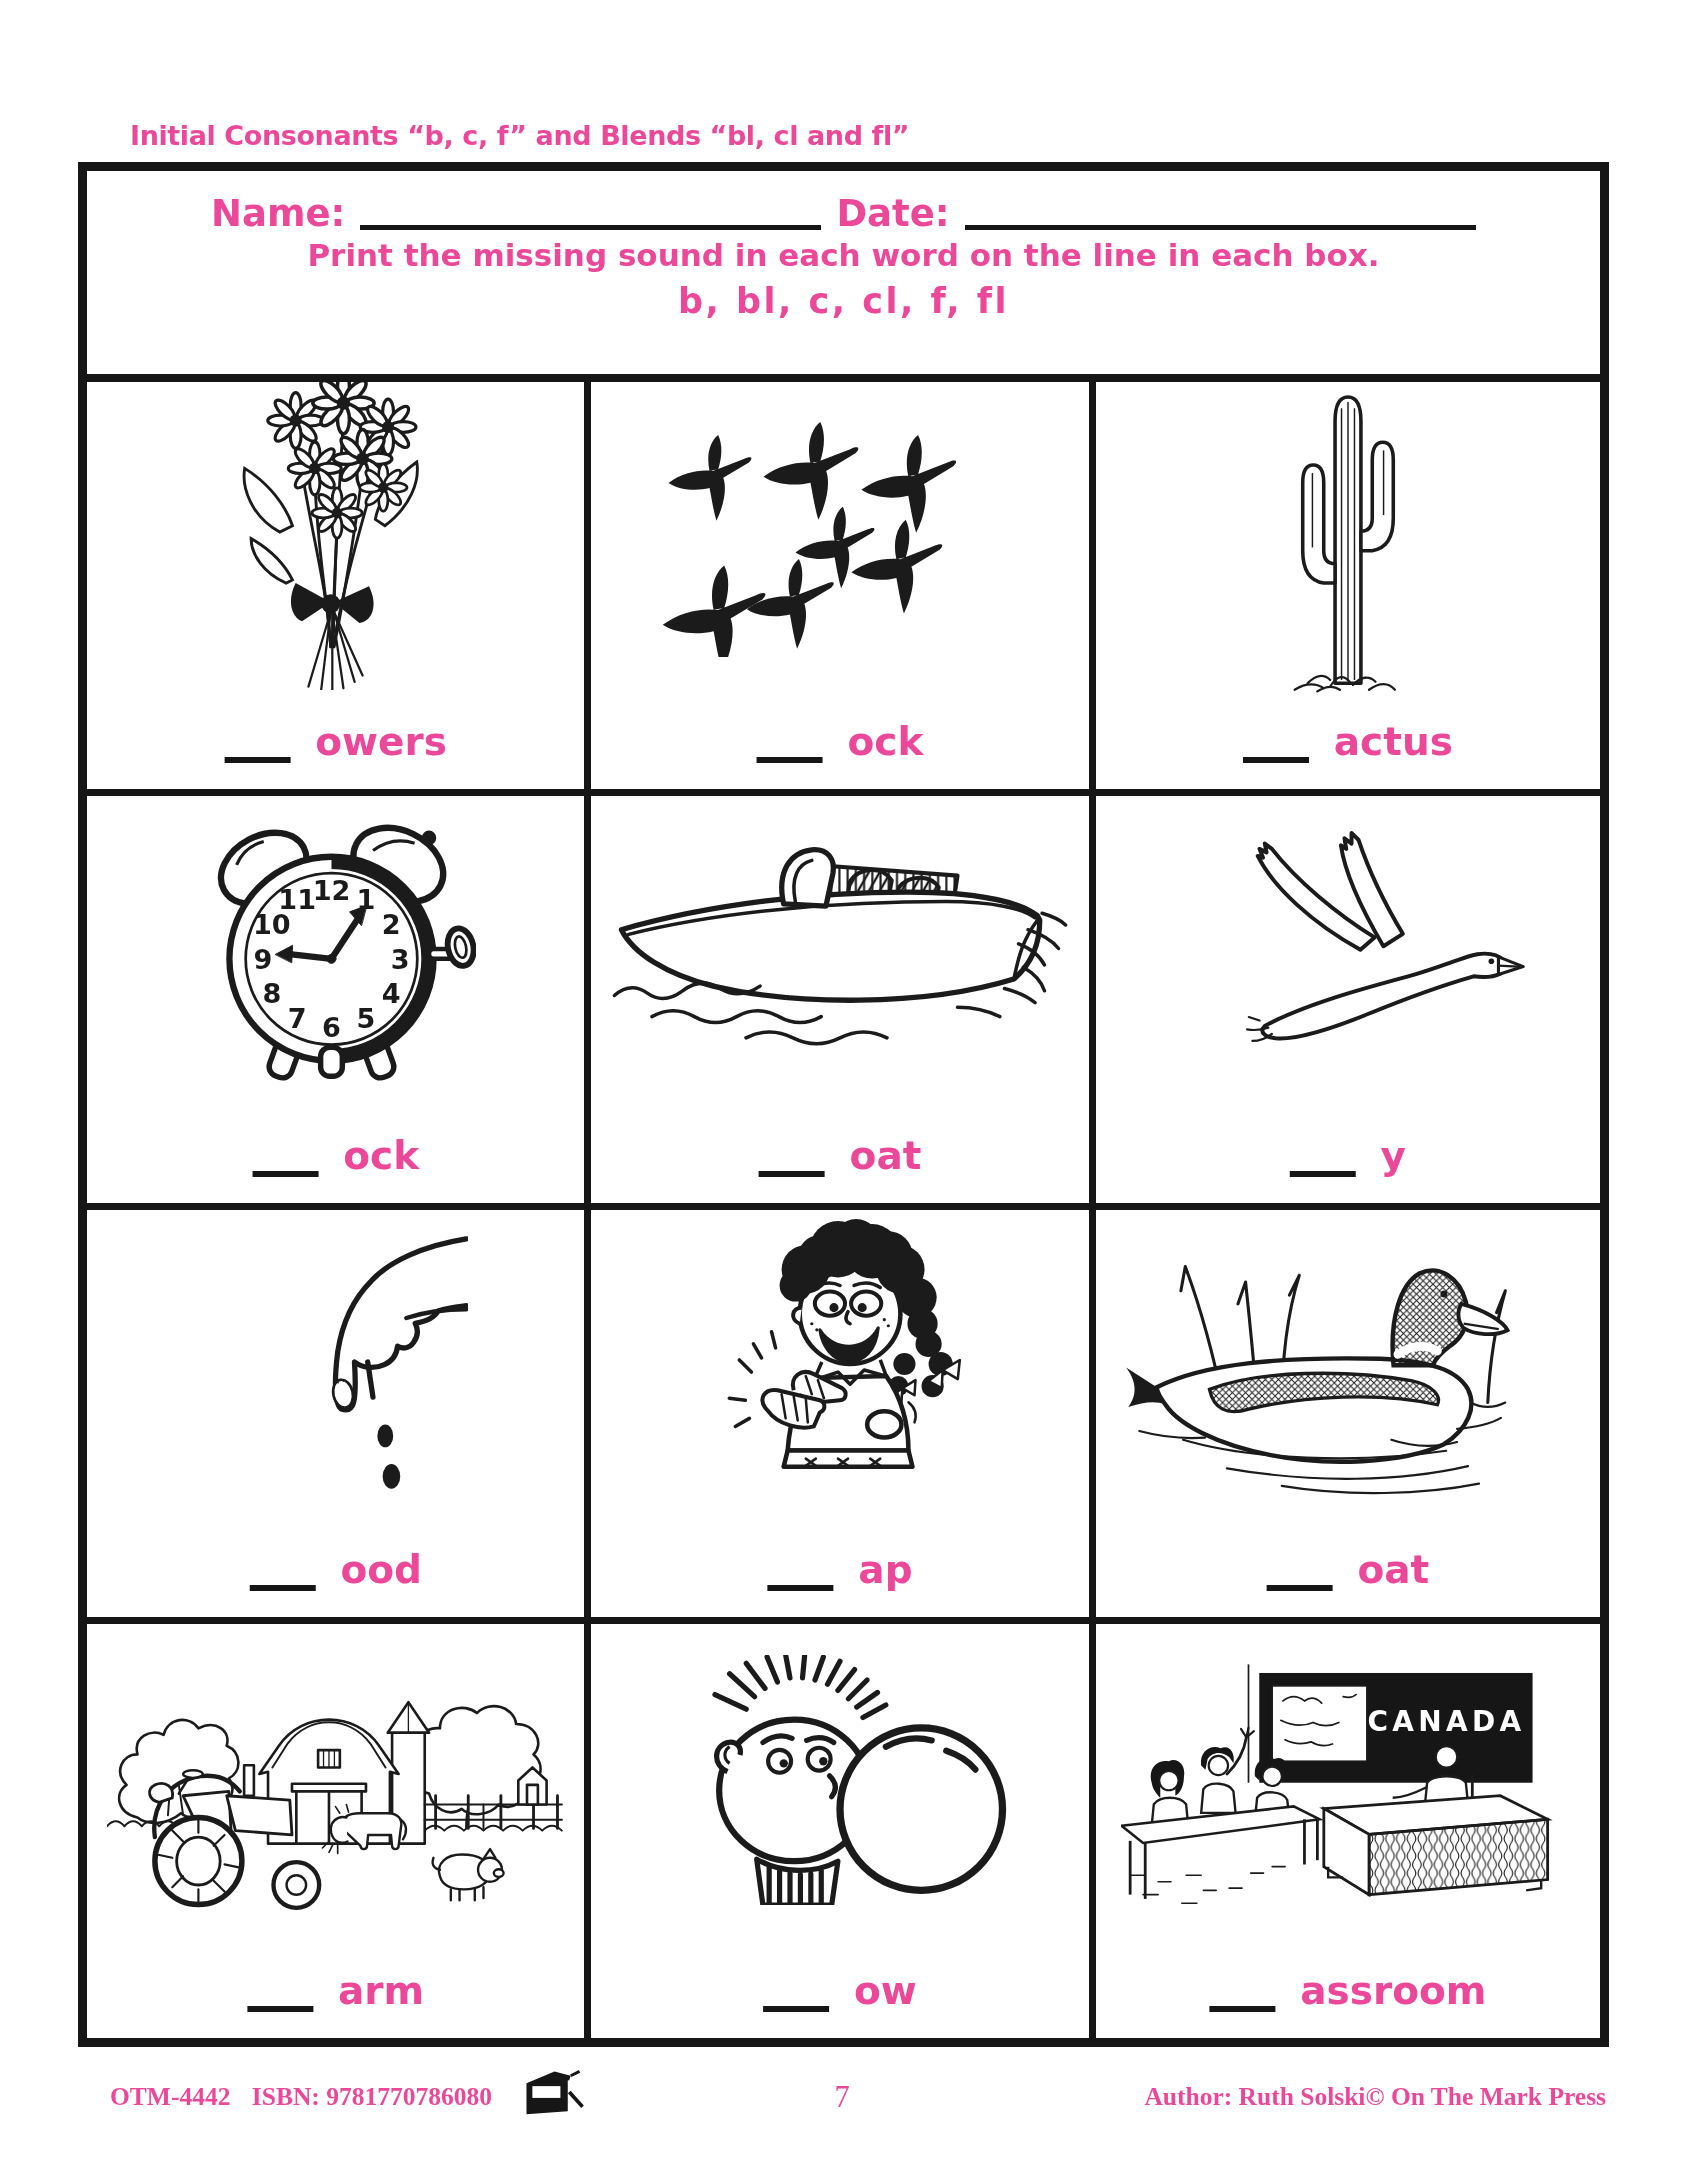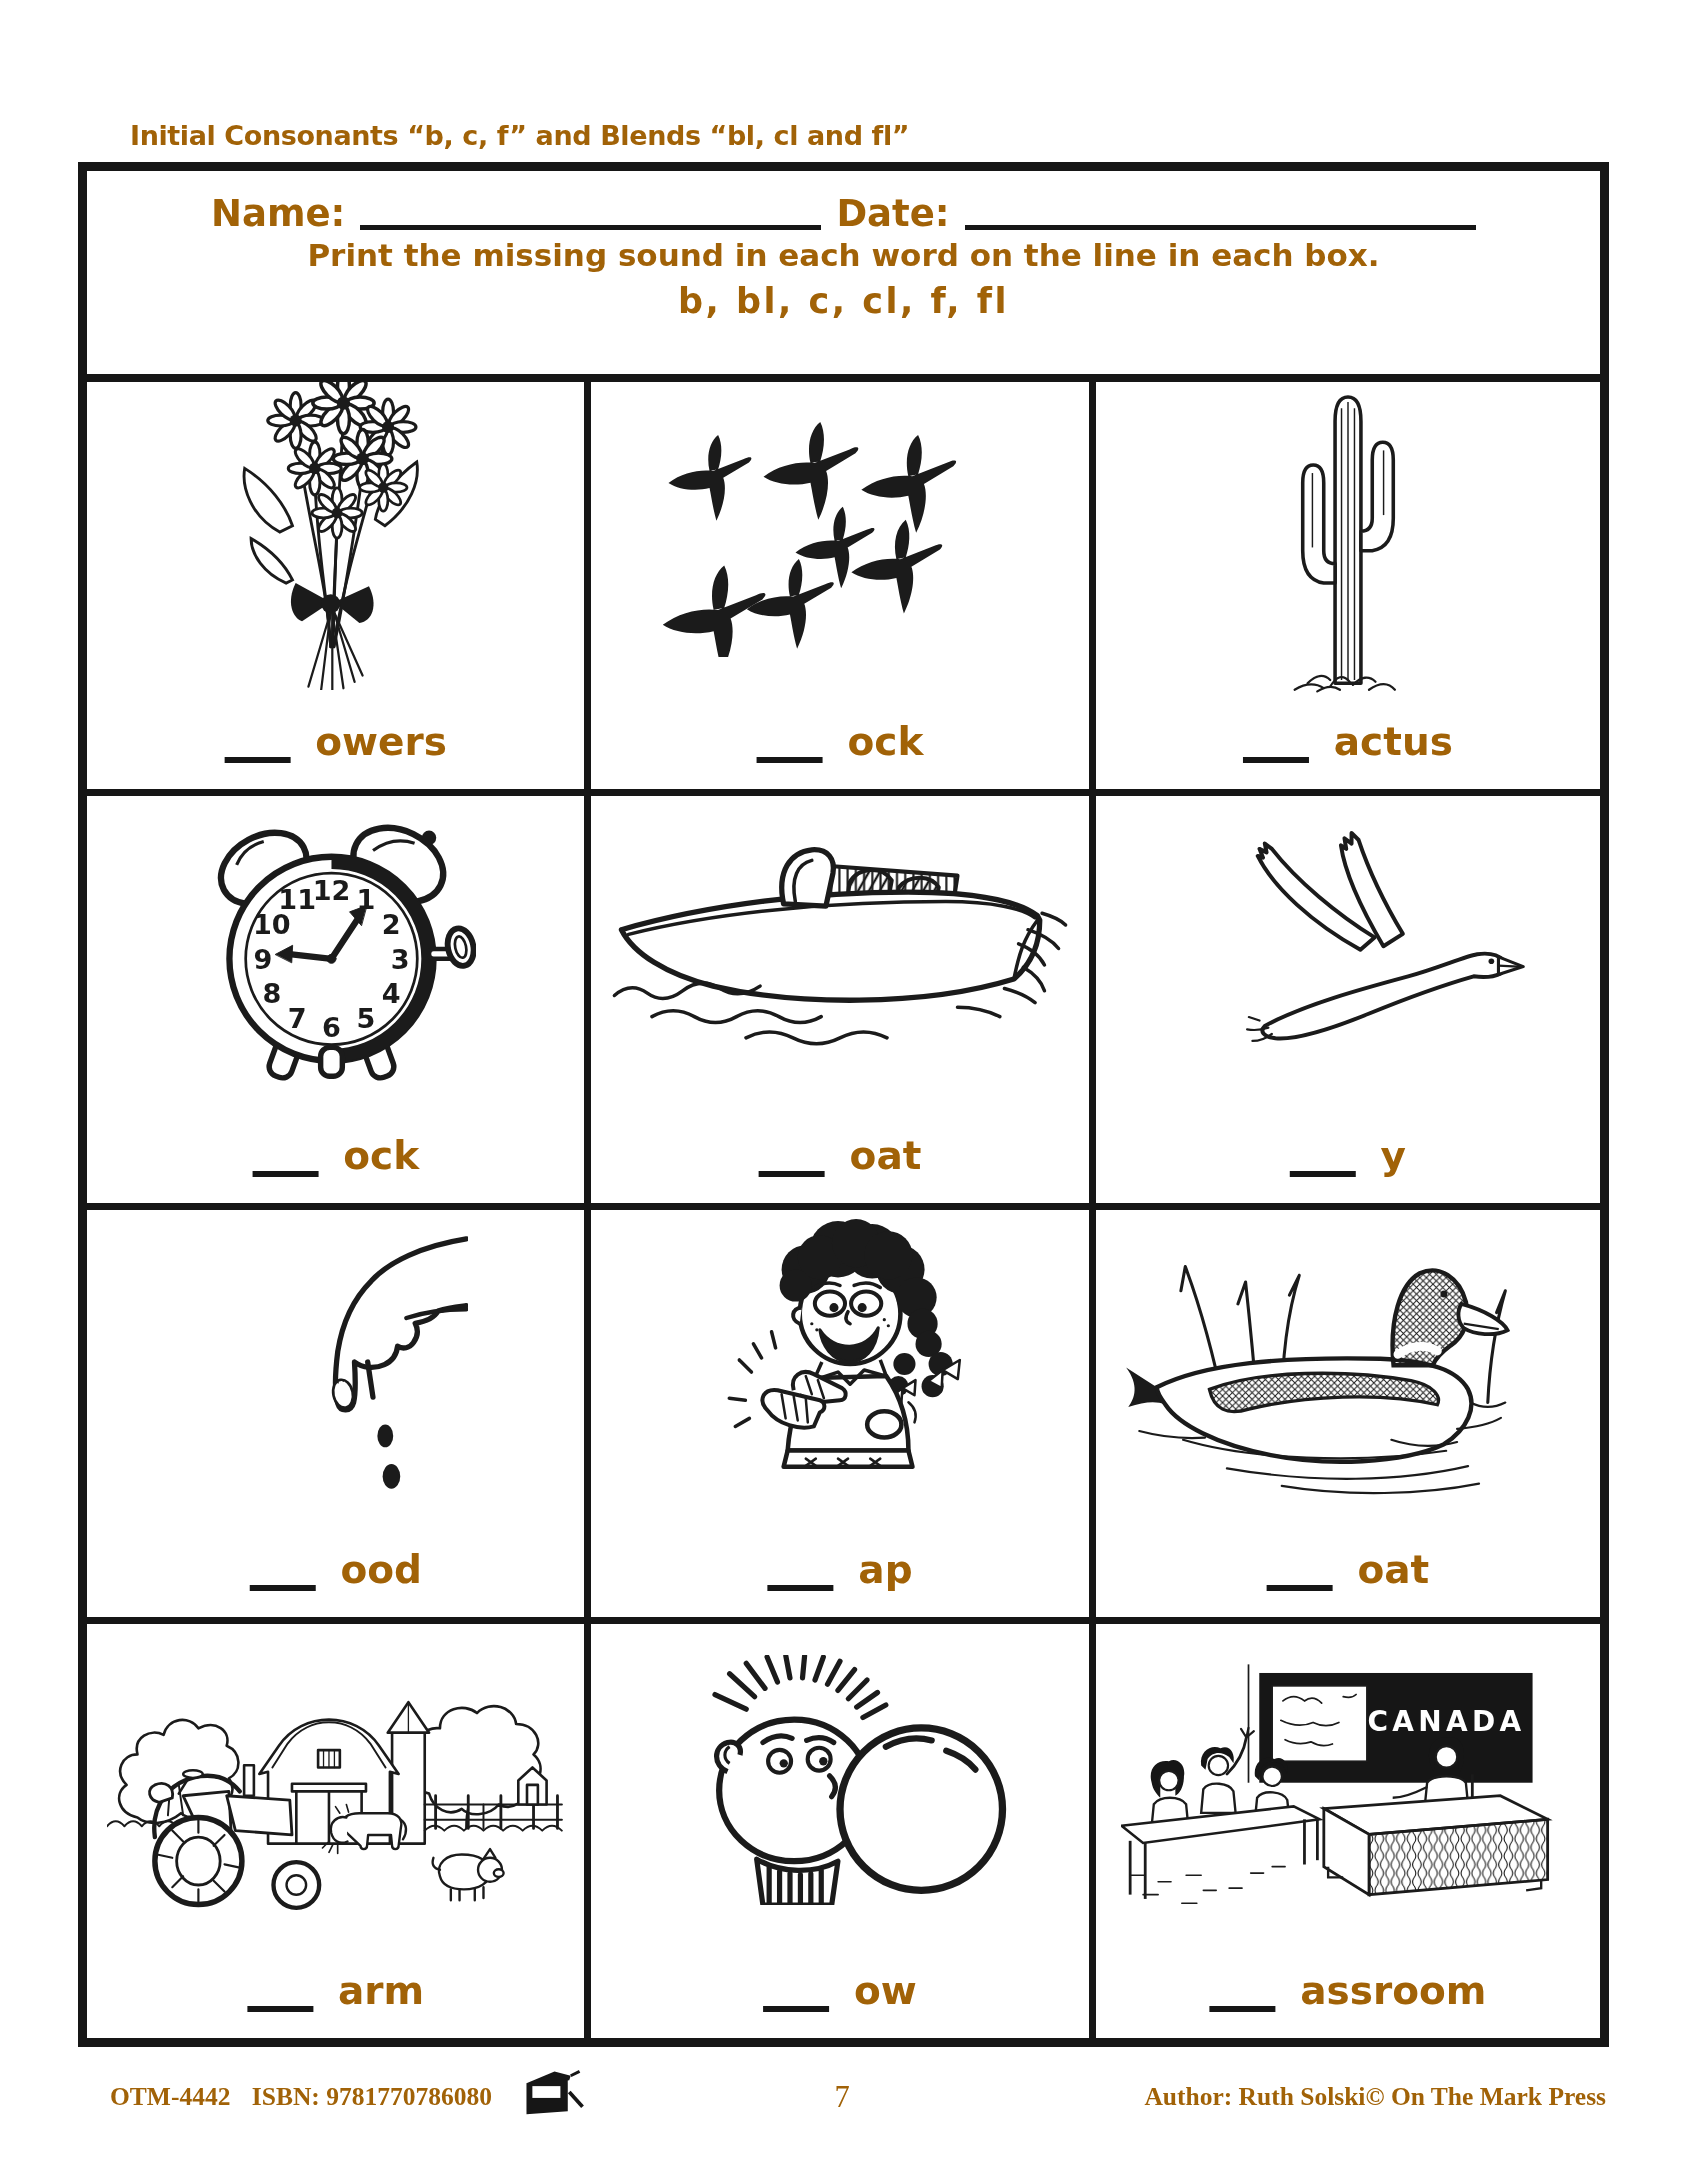--- a/index.html
+++ b/index.html
@@ -1,17 +1,17 @@
 <!DOCTYPE html>
 <html style="font-size:13px"><head>
 <meta charset="utf-8">
 <style>
   html,body{margin:0;padding:0;background:#fff;}
   #canvas{position:relative;width:1687px;height:2183px;background:#fff;overflow:hidden;
-          font-family:"DejaVu Sans",sans-serif;color:#a16207;}
+          font-family:"DejaVu Sans",sans-serif;color:#ec4899;}
   .pg-header{position:absolute;left:130px;top:120px;font-size:27px;font-weight:bold;letter-spacing:-0.4px;}
   #sheet{position:absolute;left:78px;top:162px;width:1531px;height:1885px;
          border:9px solid #161616;box-sizing:border-box;background:#fff;}
   .sheet-head{position:absolute;top:0;left:0;right:0;height:203px;}
   .namedate{display:flex;align-items:flex-end;margin:13px 124px 0 124px;font-size:37px;font-weight:bold;gap:15px;height:51px;}
   .writeline{border-bottom:5px solid #161616;margin-bottom:5px;height:0;}
   .wl1{flex:0 0 461px;}
   .wl2{flex:1;}
   .instruction{text-align:center;font-size:31px;font-weight:700;margin-top:2px;}
   .sounds{text-align:center;font-size:35px;font-weight:bold;margin-top:8px;letter-spacing:2.5px;}

